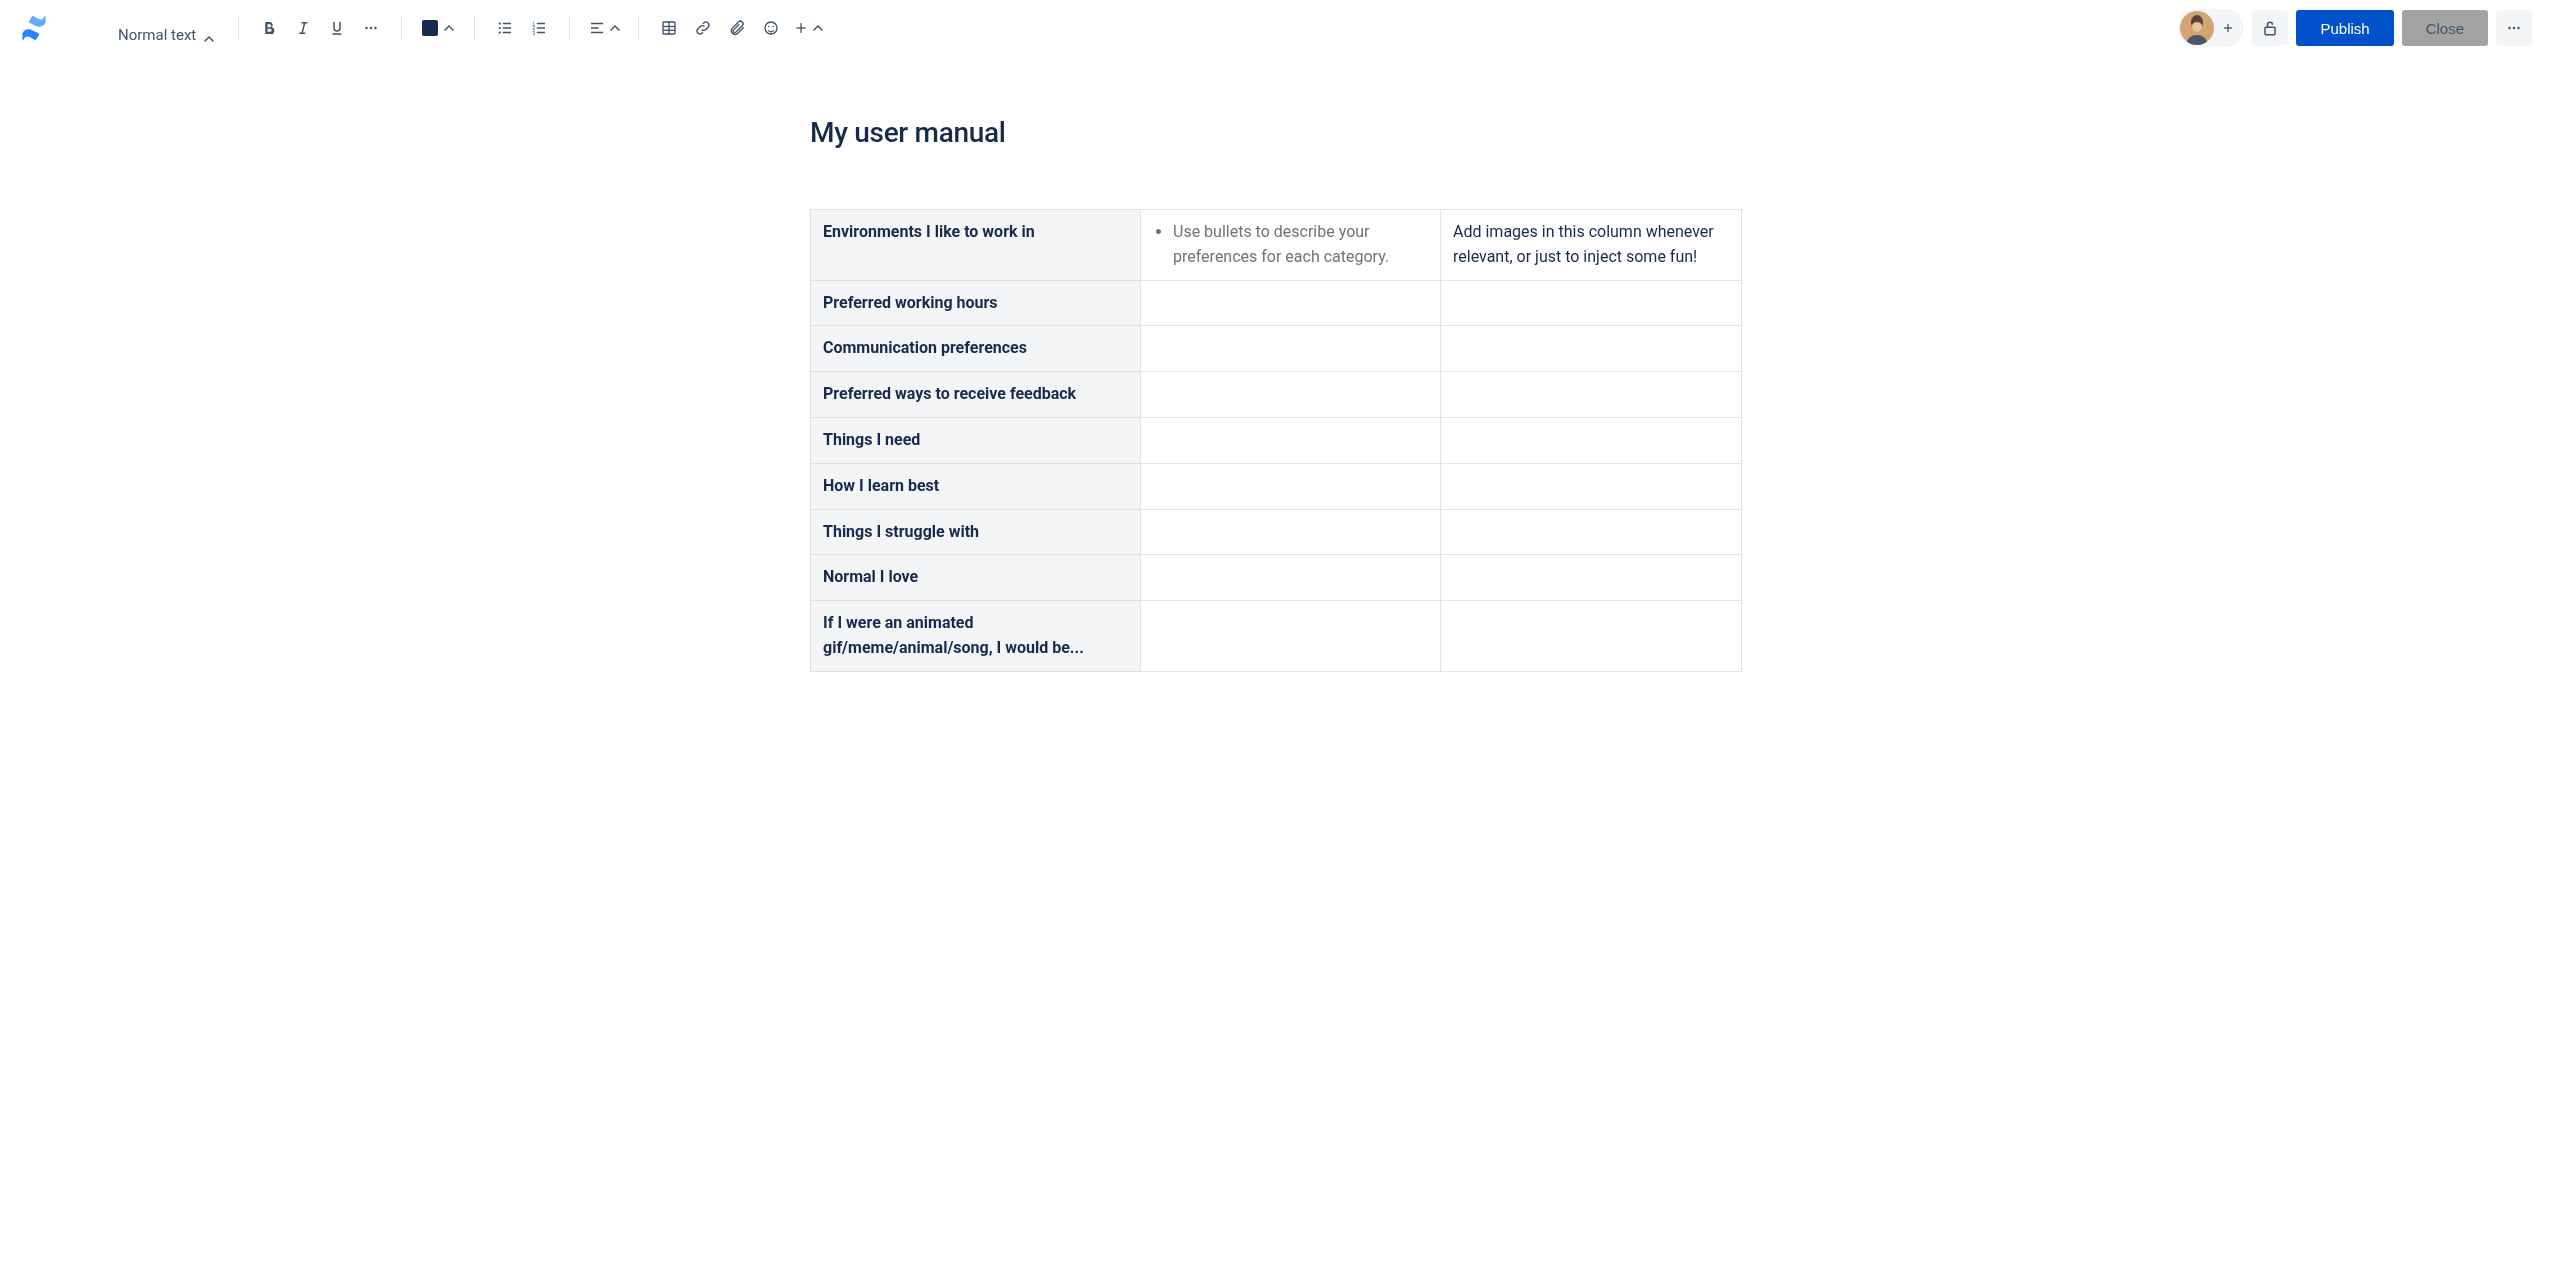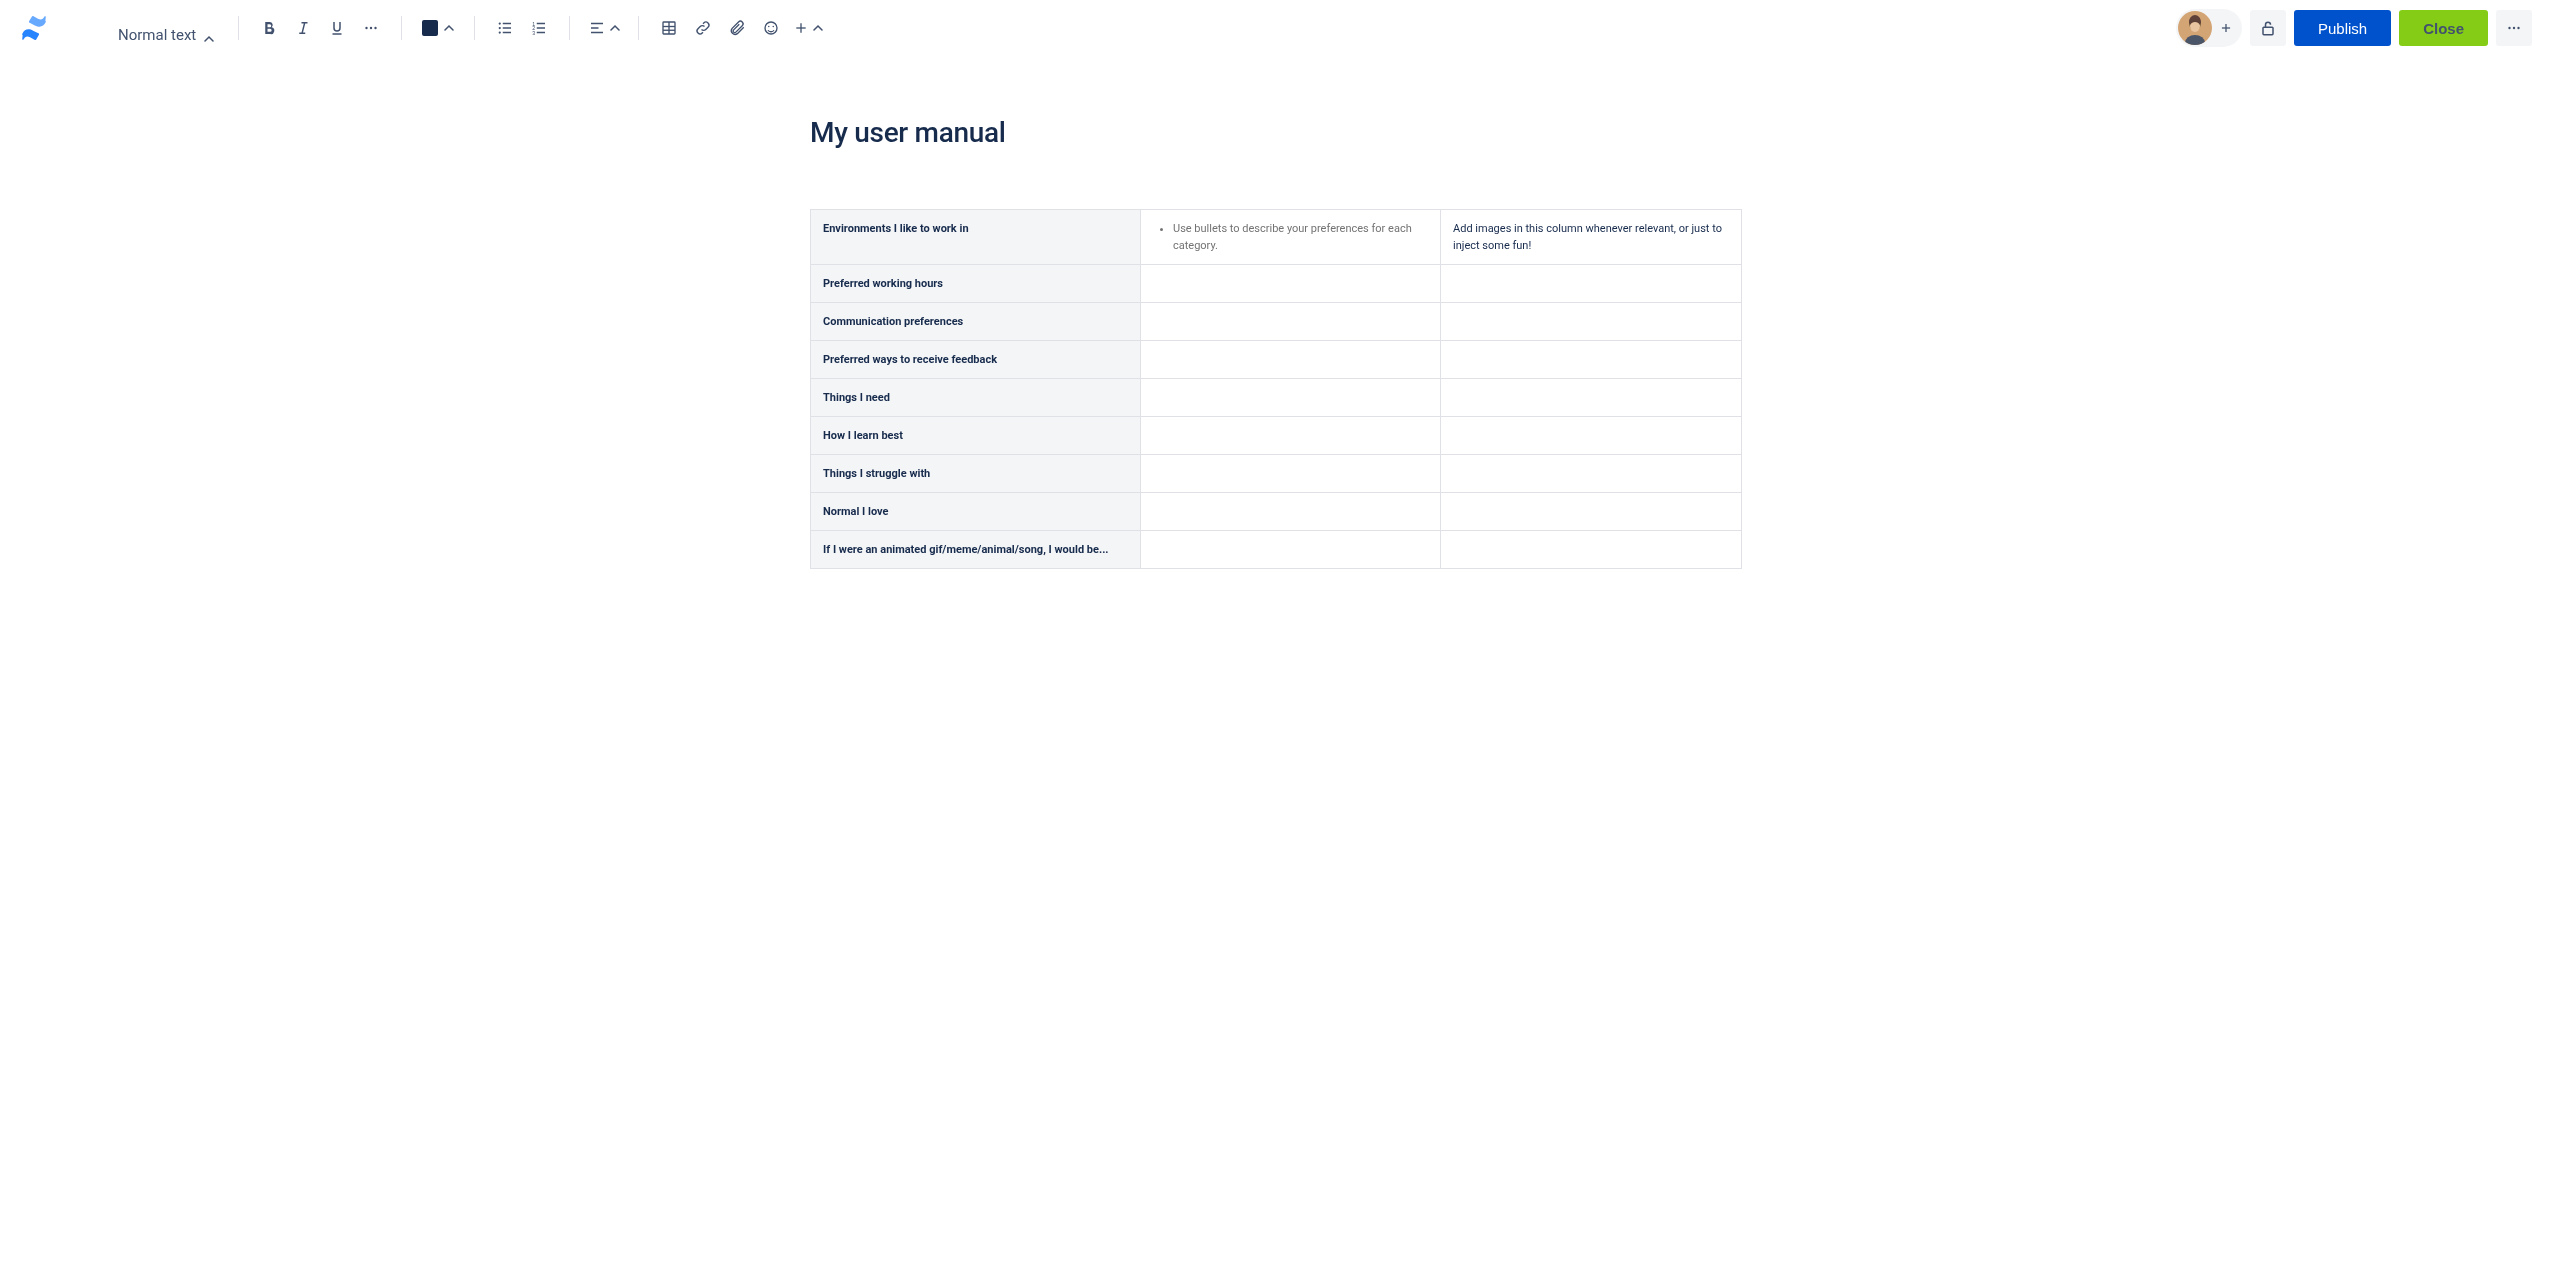--- a/index.html
+++ b/index.html
@@ -99,21 +99,21 @@
     padding: 0 24px;
     border-radius: 3px;
     font-size: 15px;
     font-weight: 500;
     display: flex;
     align-items: center;
     cursor: pointer;
     border: none;
   }
   .btn-primary { background: #0052cc; color: #fff; }
-  .btn-subtle { background: #84cc16; color: #42526e; font-weight: bold; }
+  .btn-subtle { background: #a3a3a3; color: #42526e; }
   .more-btn {
     width: 36px; height: 36px;
     background: #f4f5f7;
     border-radius: 3px;
     display:flex; align-items:center; justify-content:center;
     cursor:pointer;
     color: #42526e;
   }
   .page {
     max-width: 940px;
@@ -129,21 +129,21 @@
   }
   table.content-table {
     width: 100%;
     border-collapse: collapse;
     table-layout: fixed;
   }
   table.content-table td {
     border: 1px solid #dfe1e6;
     padding: 10px 12px;
     vertical-align: top;
-    font-size: 11px;
+    font-size: 16px;
     line-height: 1.55;
     color: #172b4d;
   }
   td.row-header {
     background: #f4f5f7;
     font-weight: 700;
     width: 330px;
     color: #172b4d;
   }
   td.col-b { width: 300px; color:#42526e; }

